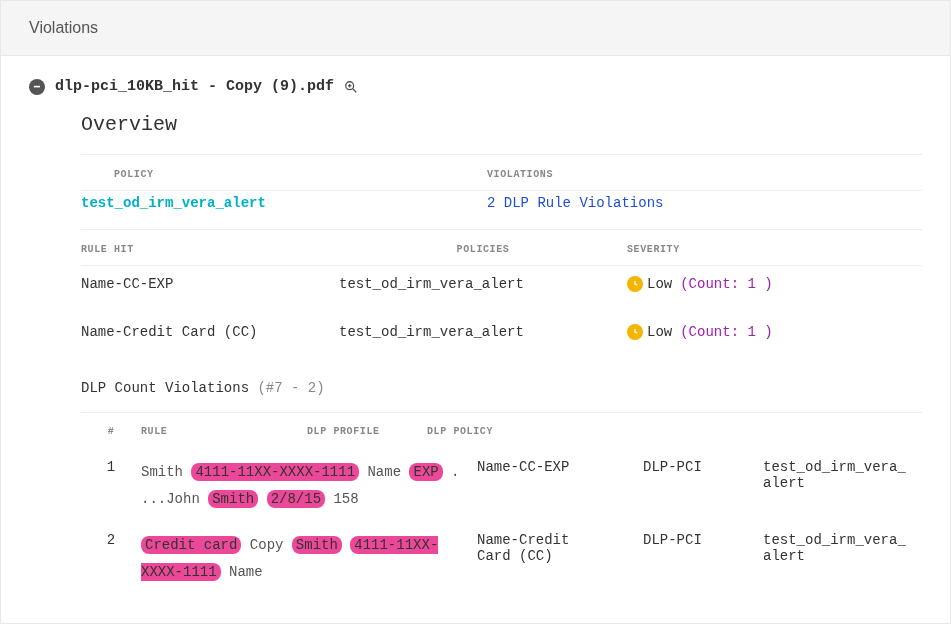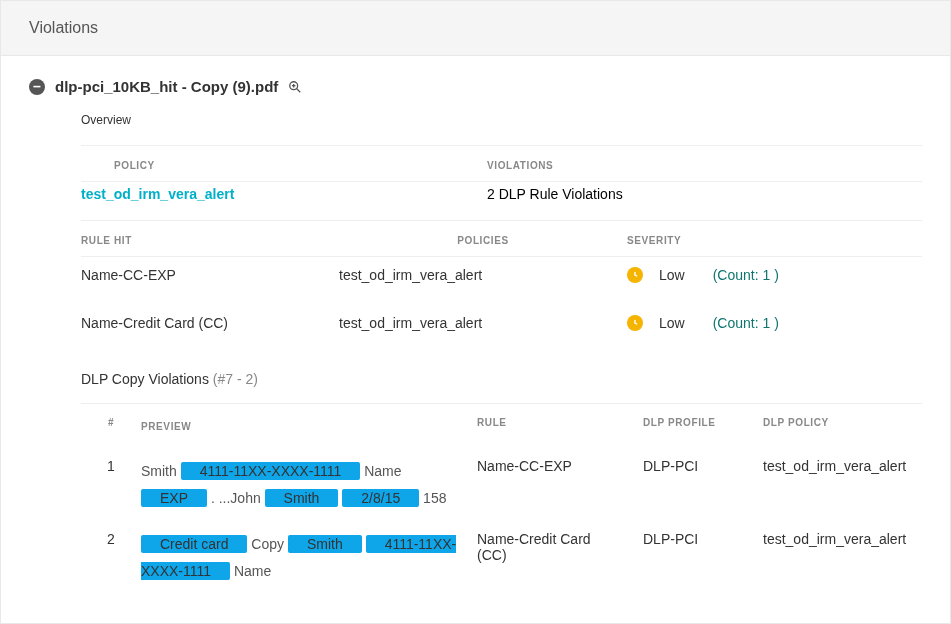--- a/index.html
+++ b/index.html
@@ -18,20 +18,21 @@
     padding: 18px 28px;
     border-bottom: 1px solid #e8e8e8;
   }
   .header-title {
     font-size: 16px;
     color: #555;
     font-weight: 400;
   }
   .content {
     padding: 22px 28px 0 28px;
+    font-family: Liberation Mono, monospace;
   }
   .file-row {
     display: flex;
     align-items: center;
     gap: 10px;
     margin-bottom: 18px;
   }
   .collapse-icon {
     width: 16px;
     height: 16px;
@@ -56,21 +57,21 @@
     display: inline-block;
     position: relative;
     width: 14px;
     height: 14px;
   }
   .magnify svg { width: 14px; height: 14px; }
   .details {
     padding-left: 52px;
   }
   .overview-label {
-    font-size: 12px;
+    font-size: 20px;
     color: #333;
     margin-bottom: 18px;
   }
   .sec-divider { border-top: 1px solid #eee; }
   .two-col-hdr {
     display: flex;
     padding: 14px 0 10px 0;
   }
   .two-col-hdr .col1 { flex: 0 0 406px; padding-left: 33px; }
   .two-col-hdr .col2 { flex: 1; }
@@ -79,54 +80,54 @@
     letter-spacing: 0.6px;
     color: #888;
     text-transform: uppercase;
     font-weight: 600;
   }
   .two-col-row {
     display: flex;
     padding: 4px 0 18px 0;
   }
   .two-col-row .col1 { flex: 0 0 406px; }
-  .two-col-row .col2 { flex: 1; color: #000000; }
+  .two-col-row .col2 { flex: 1; color: #1d4ed8; }
   .policy-link {
     color: #00b0c8;
     font-weight: 600;
     text-decoration: none;
     font-size: 14px;
   }
   .rules-hdr {
     display: flex;
     padding: 14px 0 10px 0;
   }
   .rules-hdr .rcol1 { flex: 0 0 258px; }
   .rules-hdr .rcol2 { flex: 0 0 288px; text-align: center; }
   .rules-hdr .rcol3 { flex: 1; }
   .rule-row {
     display: flex;
     padding: 10px 0 22px 0;
   }
   .rule-row .rcol1 { flex: 0 0 258px; color: #333; }
   .rule-row .rcol2 { flex: 0 0 288px; color: #333; }
-  .rule-row .rcol3 { flex: 1; display: flex; align-items: flex-start; gap: 16px; }
+  .rule-row .rcol3 { flex: 1; display: flex; align-items: flex-start; gap: 4px; }
   .sev-icon {
     width: 16px;
     height: 16px;
     border-radius: 50%;
     background: #f4b400;
     color: #fff;
     display: inline-flex;
     align-items: center;
     justify-content: center;
   }
   .sev-icon svg { width: 10px; height: 10px; }
   .sev-text { color: #333; }
-  .count-text { color: #0f766e; margin-left: 12px; }
+  .count-text { color: #a21caf; margin-left: 4px; }
   .dlp-title {
     font-size: 14px;
     color: #333;
     padding: 18px 0 16px 0;
   }
   .dlp-range { color: #888; }
   .vio-hdr {
     display: flex;
     padding: 13px 0 12px 0;
     border-top: 1px solid #eee;
@@ -135,24 +136,24 @@
     display: flex;
     padding: 10px 0;
     align-items: flex-start;
   }
   .vcol-num { flex: 0 0 60px; text-align: center; }
   .vcol-prev { flex: 0 0 336px; padding-right: 16px; line-height: 1.9; }
   .vcol-rule { flex: 0 0 130px; padding-right: 10px; }
   .vcol-prof { flex: 0 0 120px; padding-right: 10px; margin-left: 36px; }
   .vcol-pol { flex: 1; padding-right: 8px; word-break: break-all; }
   .hl {
-    background: #0ea5e9;
-    color: #333;
-    padding: 1px 19px;
-    border-radius: 2px;
+    background: #ec4899;
+    color: #333;
+    padding: 1px 4px;
+    border-radius: 8px;
   }
   .preview-text { color: #555; }
 </style>
 </head>
 <body>
 
 <div class="header">
   <div class="header-title">Violations</div>
 </div>
 
@@ -220,27 +221,26 @@
                 <line x1="6" y1="6" x2="8.2" y2="7.2"></line>
               </svg>
             </span>
             <span class="sev-text">Low</span>
             <span class="count-text">(Count: 1 )</span>
           </div>
         </div>
       </div>
 
     <div class="dlp-title">
-      <span>DLP Copy Violations</span>
+      <span>DLP Count Violations</span>
       <span class="dlp-range">(#7 - 2)</span>
     </div>
 
     <div class="vio-hdr">
       <div class="vcol-num ch-label">#</div>
-      <div class="vcol-prev ch-label">PREVIEW</div>
       <div class="vcol-rule ch-label">RULE</div>
       <div class="vcol-prof ch-label">DLP PROFILE</div>
       <div class="vcol-pol ch-label">DLP POLICY</div>
     </div>
     <div id="vio-body">
         <div class="vio-row">
           <div class="vcol-num">1</div>
           <div class="vcol-prev preview-text"><span>Smith </span><span class="hl">4111-11XX-XXXX-1111</span><span>  Name  </span><span class="hl">EXP</span><span> . ...John </span><span class="hl">Smith</span><span>     </span><span class="hl">2/8/15</span><span>   158</span></div>
           <div class="vcol-rule">Name-CC-EXP</div>
           <div class="vcol-prof">DLP-PCI</div>

